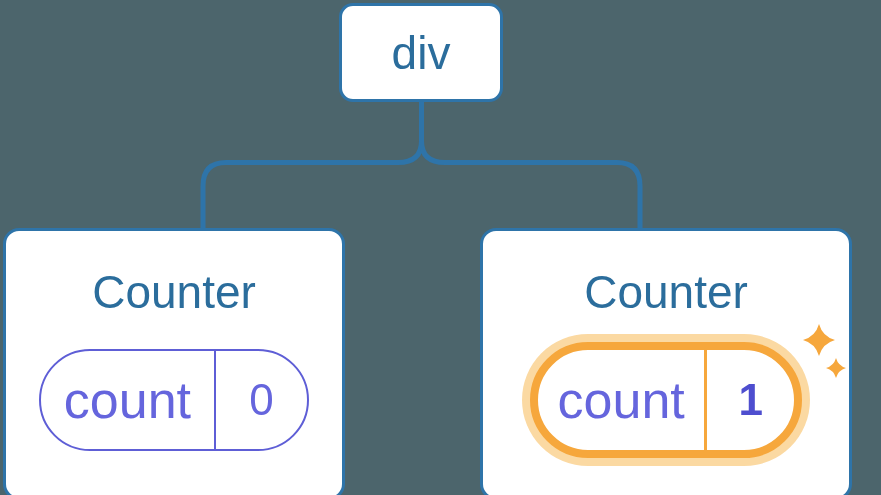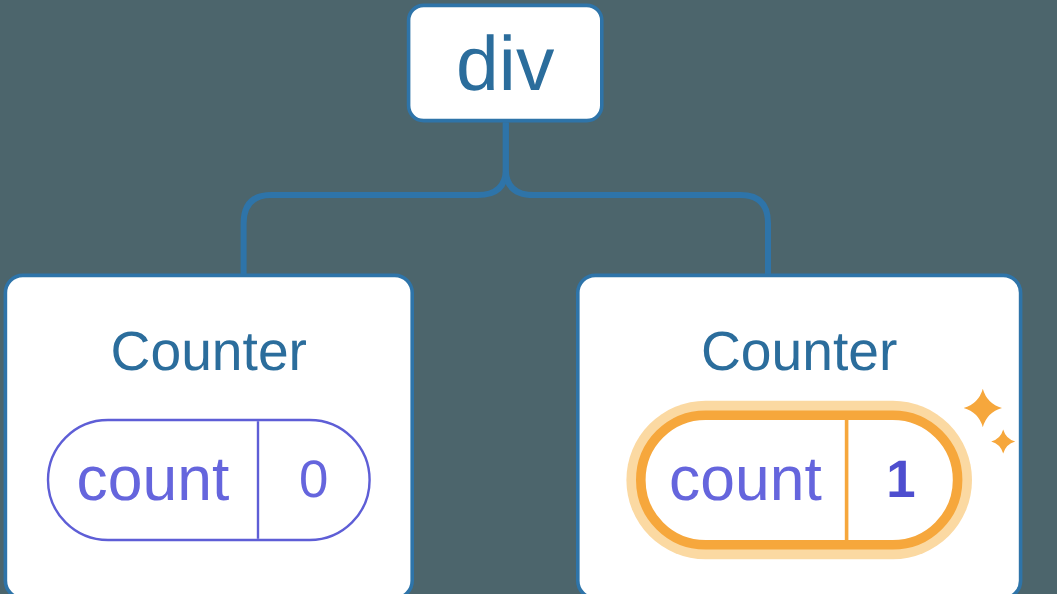--- a/index.html
+++ b/index.html
@@ -39,21 +39,21 @@
   .root-node {
     position: absolute;
     left: 339px; top: 3px;
     width: 164px; height: 99px;
     background: var(--card-bg);
     border: 3px solid var(--blue-line);
     border-radius: 14px;
     display: flex;
     align-items: center;
     justify-content: center;
-    font-size: 64px;
+    font-size: 46px;
     font-weight: 500;
     color: var(--blue-text);
   }
 
   .card {
     position: absolute;
     top: 228px;
     height: 272px;
     background: var(--card-bg);
     border: 3px solid var(--blue-line);

